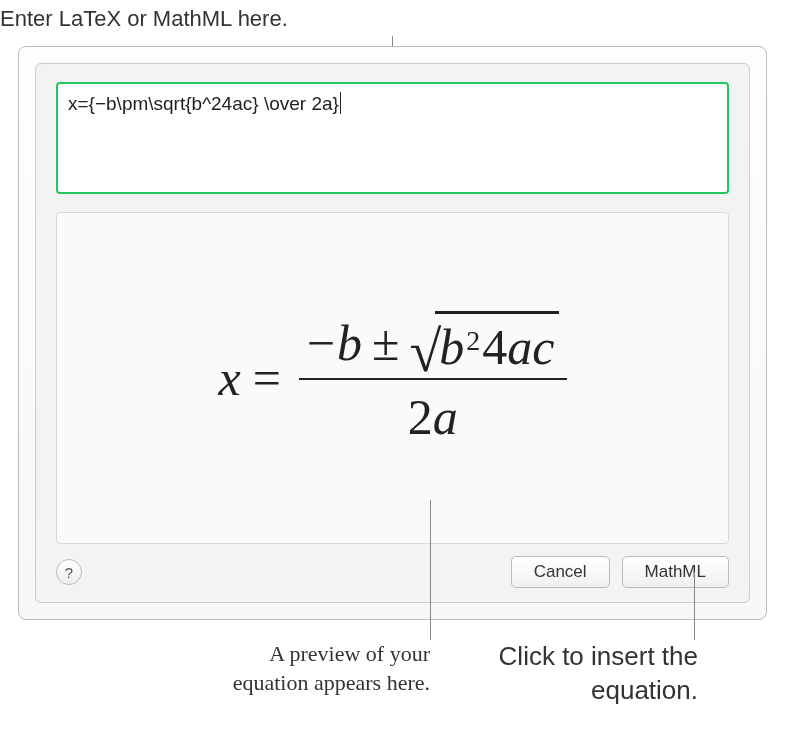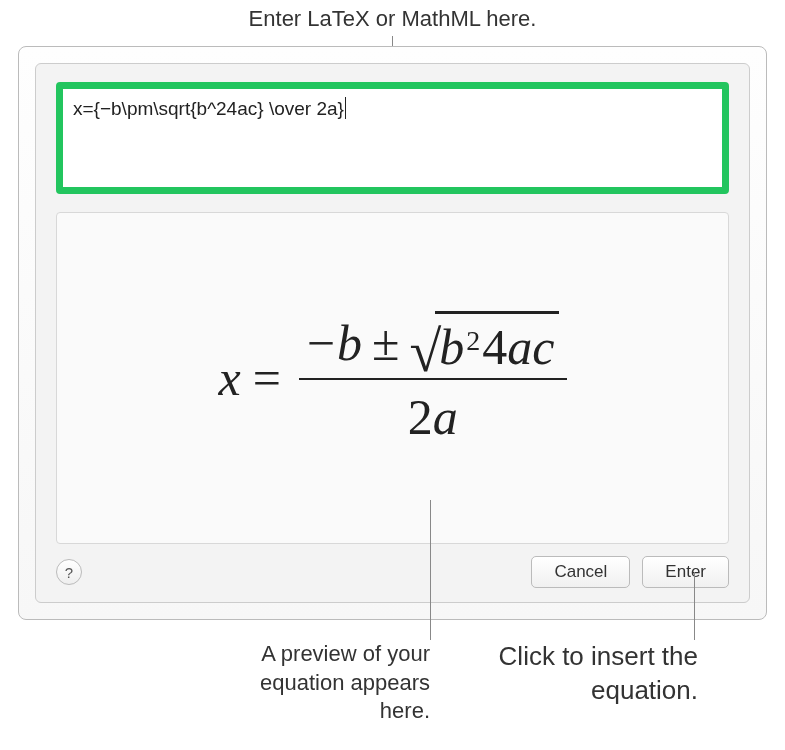--- a/index.html
+++ b/index.html
@@ -12,21 +12,21 @@
       height: 750px;
       font-family: -apple-system, BlinkMacSystemFont, "Helvetica Neue", Arial, sans-serif;
       background: #fff;
       position: relative;
     }
     .callout-top {
       position: absolute;
       top: 6px;
       left: 0;
       right: 0;
-      text-align: center;
+      text-align: left;
       font-size: 22px;
       color: #333;
     }
     .callout-line-top {
       position: absolute;
       top: 36px;
       left: 392px;
       width: 1px;
       height: 104px;
       background: #888;
@@ -51,21 +51,21 @@
       position: relative;
       display: flex;
       flex-direction: column;
     }
     .dialog-title {
       font-size: 17px;
       color: #444;
       margin-bottom: 6px;
     }
     .input-area {
-      border: 7px solid #22c55e;
+      border: 2px solid #22c55e;
       border-radius: 4px;
       background: #fff;
       height: 112px;
       padding: 8px 10px;
       font-family: -apple-system, Arial, sans-serif;
       font-size: 19px;
       color: #222;
       position: relative;
     }
     .input-text {
@@ -193,20 +193,21 @@
     }
     .callout-bottom-left {
       position: absolute;
       top: 640px;
       left: 210px;
       width: 220px;
       text-align: right;
       font-size: 22px;
       color: #333;
       line-height: 1.3;
+      font-family: Liberation Serif, serif;
     }
     .callout-line-bl {
       position: absolute;
       top: 500px;
       left: 430px;
       width: 1px;
       height: 140px;
       background: #888;
     }
     .callout-bottom-right {
@@ -268,21 +269,21 @@
         </span>
       </div>
     </div>
 
     <div class="bottom-row">
       <div class="help-btn">
         <span>?</span>
       </div>
       <div class="button-group">
         <div class="btn">Cancel</div>
-        <div class="btn">Enter</div>
+        <div class="btn">MathML</div>
       </div>
     </div>
   </div>
 </div>
 
 <div class="callout-line-bl"></div>
 <div class="callout-bottom-left">A preview of your equation appears here.</div>
 
 <div class="callout-line-br"></div>
 <div class="callout-bottom-right">Click to insert the equation.</div>

